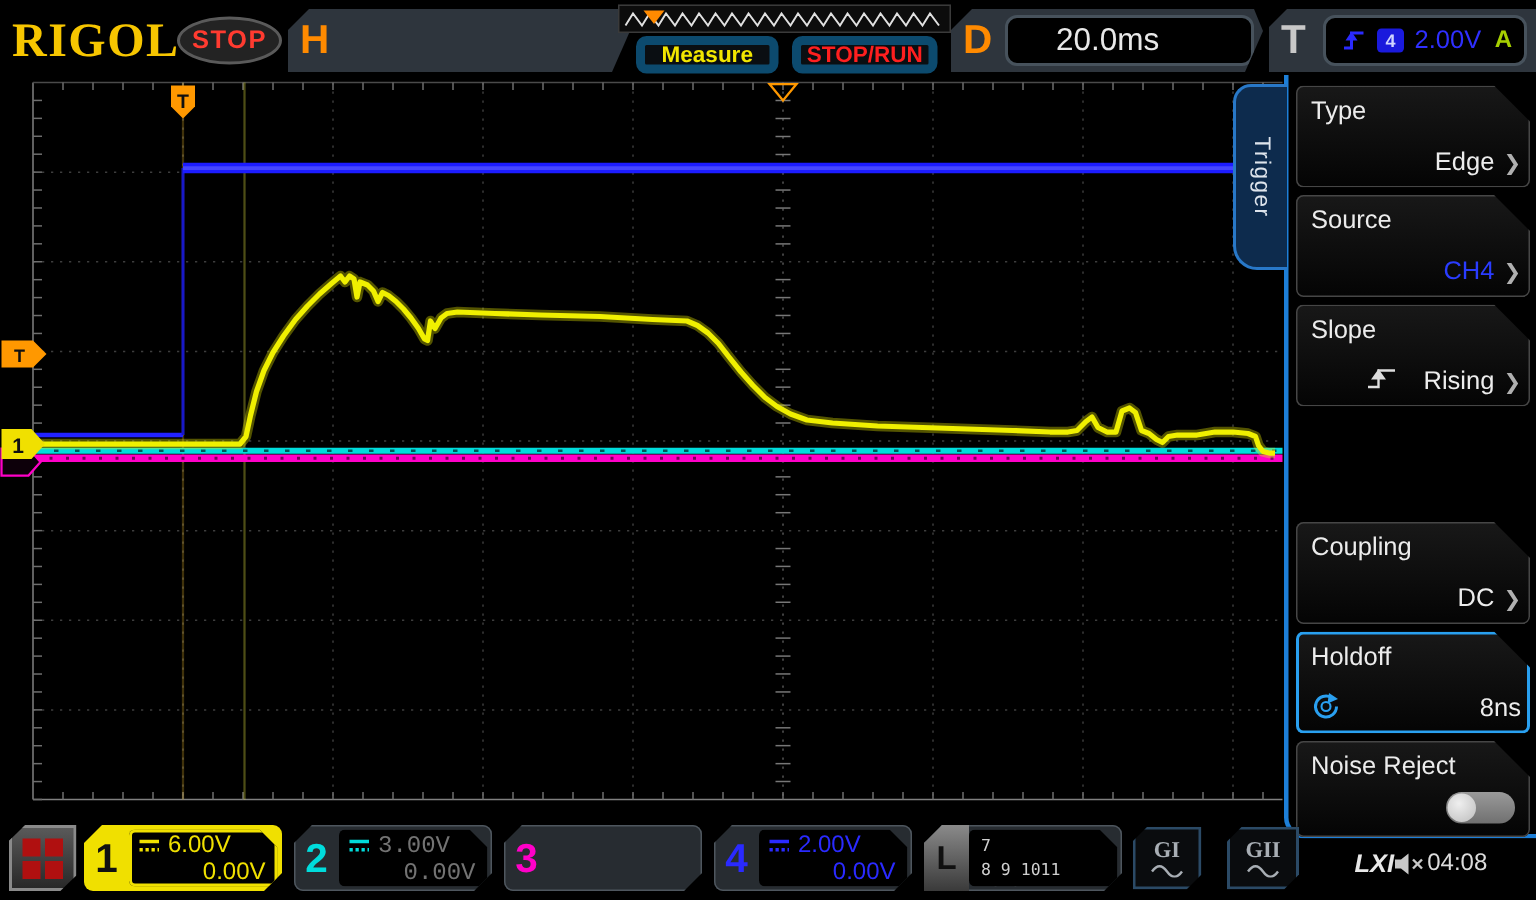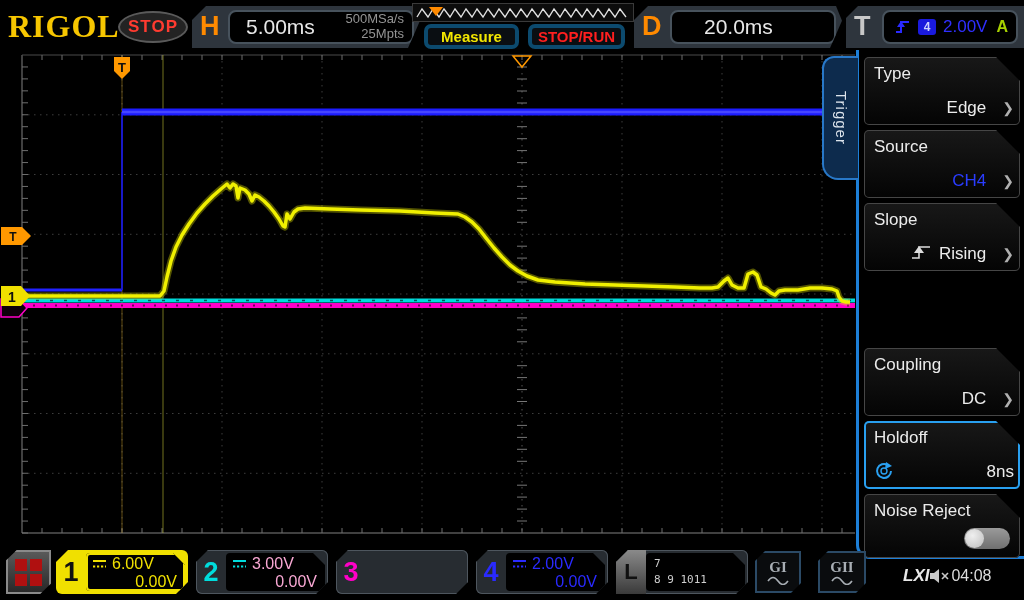--- a/index.html
+++ b/index.html
@@ -28,21 +28,21 @@
   .h-right { margin-left:auto; padding-right:8px; text-align:right; color:#949494;
     font-size:13px; line-height:1.15; }
   .d-value { color:#e8e8e8; font-size:21px; padding-left:32px; }
   .t-box-content { display:flex; align-items:center; width:100%; padding:0 8px 0 10px; gap:7px; }
   .t-badge { width:18px; height:16px; background:#1a1add; border-radius:3px; color:#cfd4ff;
     font-size:12px; font-weight:bold; display:flex; align-items:center; justify-content:center; }
   .t-level { color:#2f2fff; font-size:17px; }
   .t-mode { margin-left:auto; color:#a6d000; font-weight:bold; font-size:16px; }
   .nav-strip { position:absolute; left:412px; top:3px; width:222px; height:19px;
     background:#0c0c0c; border:1px solid #3a3a3a; }
-  .btn { position:absolute; top:24px; height:25px; background:#0a0e12; border:4px solid #0c4a6e;
+  .btn { position:absolute; top:24px; height:25px; background:#0a0e12; border:6px solid #0c4a6e;
     border-radius:7px; display:flex; align-items:center; justify-content:center;
     font-weight:bold; }
   .btn.measure { left:424px; width:95px; color:#f2e600; font-size:15px; }
   .btn.stoprun { left:528px; width:97px; color:#ff1f1f; font-size:15px; }
 
   
   #wavearea { position:absolute; left:0; top:50px; width:858px; height:510px; background:#000; }
 
   
   #sidebar { position:absolute; left:856px; top:50px; width:168px; height:509px; background:#000;
@@ -51,21 +51,21 @@
     background:#0d2b4d; border:2px solid #2878c8; border-right:none;
     border-radius:12px 0 0 16px; display:flex; align-items:center; justify-content:center; z-index:5; }
   .trig-tab span { writing-mode:vertical-rl; color:#dde4ec; font-size:15px; letter-spacing:1px; }
   .menu-item { position:absolute; left:5px; width:156px; height:68px;
     background:linear-gradient(#181818,#040404);
     clip-path:polygon(0 0, calc(100% - 24px) 0, 100% 24px, 100% 100%, 0 100%);
     border-radius:5px; box-shadow:inset 0 0 0 1px #464646; }
   .menu-item.hl { box-shadow:inset 0 0 0 2px #29a0f0; }
   .mi-label { position:absolute; left:10px; top:7px; font-size:17px; color:#ececec; }
   .mi-value { position:absolute; right:6px; bottom:7px; font-size:17px; color:#ececec;
-    display:flex; align-items:center; gap:16px; }
+    display:flex; align-items:center; gap:6px; }
   .mi-value .chev { color:#b0b0b0; font-size:14px; }
   .mi-value.ch4 { color:#2a3cff; }
   .mi-value.ch4 .chev { color:#b0b0b0; }
   .slope-icon { position:absolute; right:88px; bottom:10px; }
   .holdoff-icon { position:absolute; left:10px; bottom:8px; }
   .toggle { position:absolute; right:10px; bottom:9px; width:46px; height:21px; border-radius:11px;
     background:linear-gradient(#9a9a9a,#707070); }
   .toggle::before { content:''; position:absolute; left:1px; top:1px; width:19px; height:19px;
     border-radius:50%; background:radial-gradient(circle at 40% 35%, #efefef, #bdbdbd); }
 
@@ -104,27 +104,20 @@
 </head>
 <body>
 
 <div id="screen">
 
   <div class="logo">RIGOL</div>
   <div class="stop-badge">STOP</div>
 
   <div class="hpanel h">
     <div class="hlabel">H</div>
-    <div class="hbox">
-      <span class="h-scale">5.00ms</span>
-      <span class="h-right">
-        <span>500MSa/s</span><br>
-        <span>25Mpts</span>
-      </span>
-    </div>
   </div>
 
   <div class="nav-strip">
     <svg width="220" height="17">
       <path d="M4 13 L9 5 L15 13 L20 5 L26 13 L31 5 L37 13 L42 5 L48 13 L53 5 L59 13 L64 5 L70 13 L75 5 L81 13 L86 5 L92 13 L97 5 L103 13 L108 5 L114 13 L119 5 L125 13 L130 5 L136 13 L141 5 L147 13 L152 5 L158 13 L163 5 L169 13 L174 5 L180 13 L185 5 L191 13 L196 5 L202 13 L207 5 L213 13" stroke="#e0e0e0" stroke-width="1.3" fill="none"></path>
       <polygon points="16,3 30,3 23,12" fill="#ff8a00"></polygon>
     </svg>
   </div>
 
   <div class="btn measure">Measure</div>
@@ -457,21 +450,21 @@
           <line x1="1" y1="7.5" x2="14" y2="7.5" stroke="#f0e000" stroke-width="2.2" stroke-dasharray="2.2 1.8"></line>
         </svg>
         <span>6.00V</span>
       </div>
       <div class="ch-row2">0.00V</div>
     </div>
   </div>
 
   <div class="ch-box" style="left:196px; background:#272c31; box-shadow:inset 0 0 0 1px #4e565e;">
     <div class="num" style="color:#00dcdc;">2</div>
-    <div class="ch-panel" style="color:#f9a8d4;">
+    <div class="ch-panel" style="color:#737373;font-family:Liberation Mono, monospace;">
       <div class="ch-row1">
         <svg width="15" height="10">
           <line x1="1" y1="2" x2="14" y2="2" stroke="#00dcdc" stroke-width="2.2"></line>
           <line x1="1" y1="7.5" x2="14" y2="7.5" stroke="#00dcdc" stroke-width="2.2" stroke-dasharray="2.2 1.8"></line>
         </svg>
         <span>3.00V</span>
       </div>
       <div class="ch-row2">0.00V</div>
     </div>
   </div>

